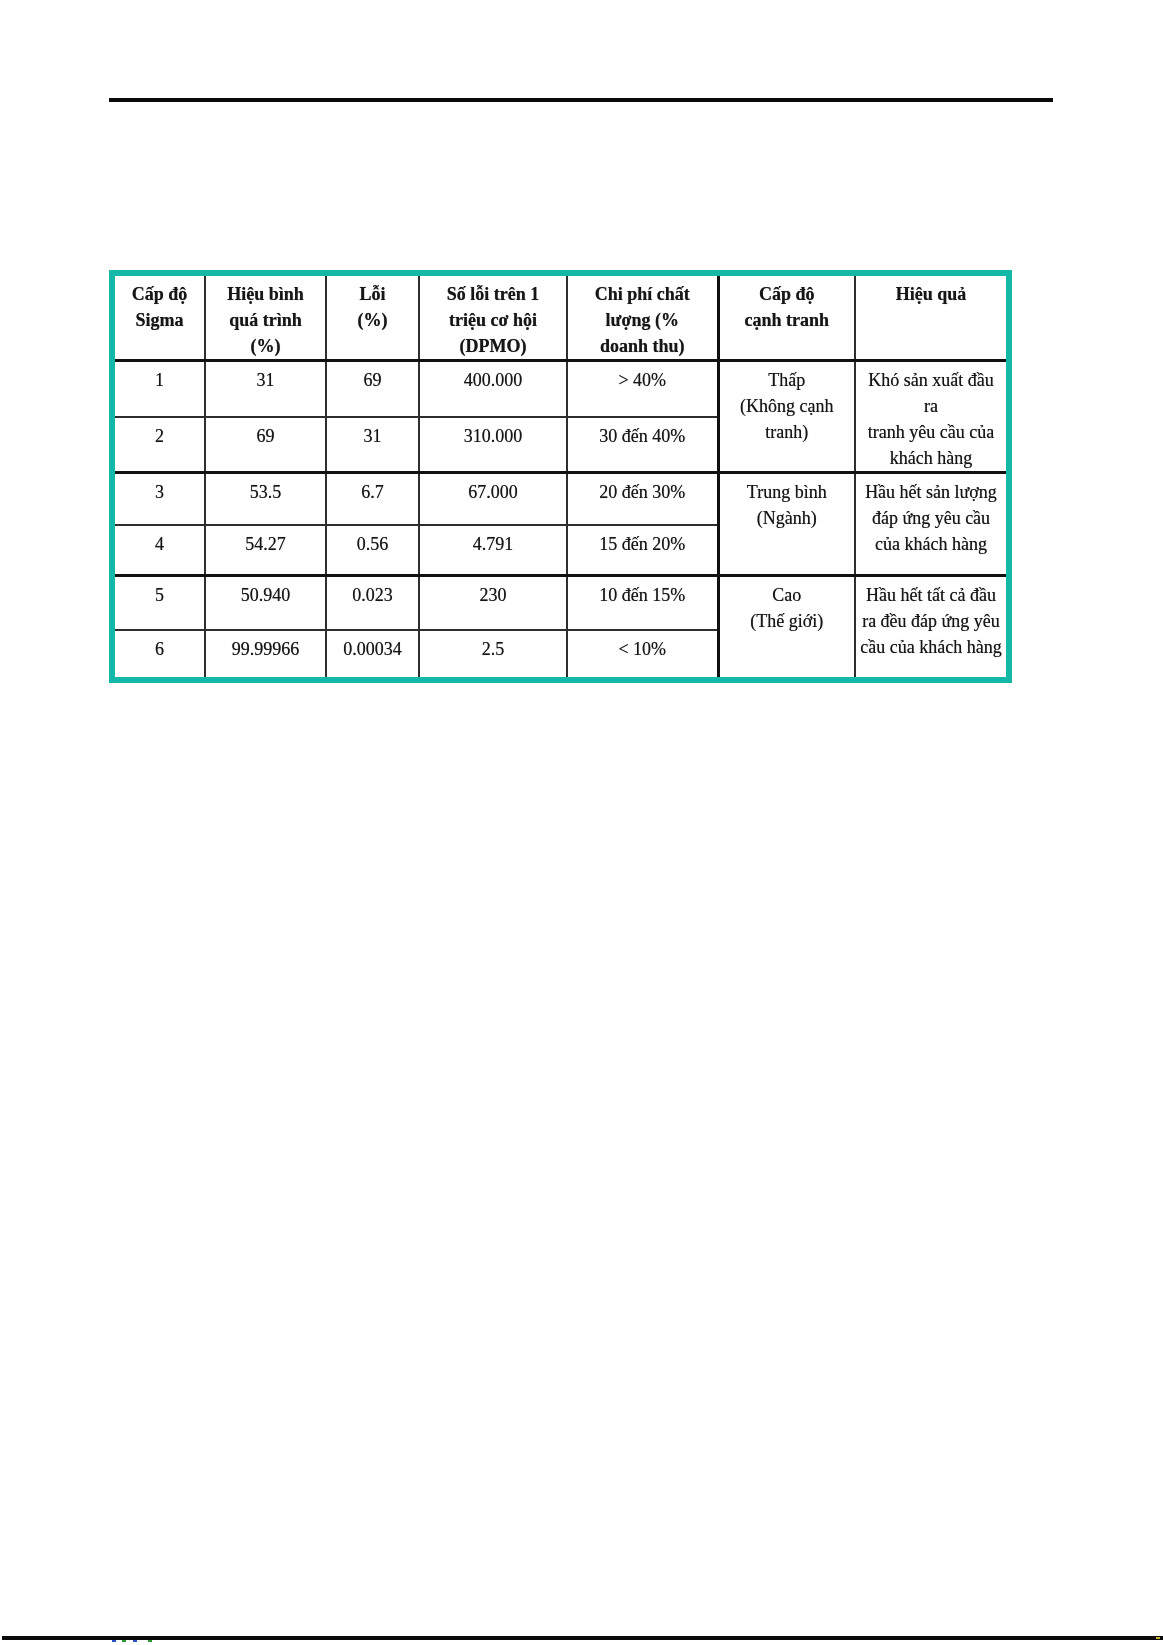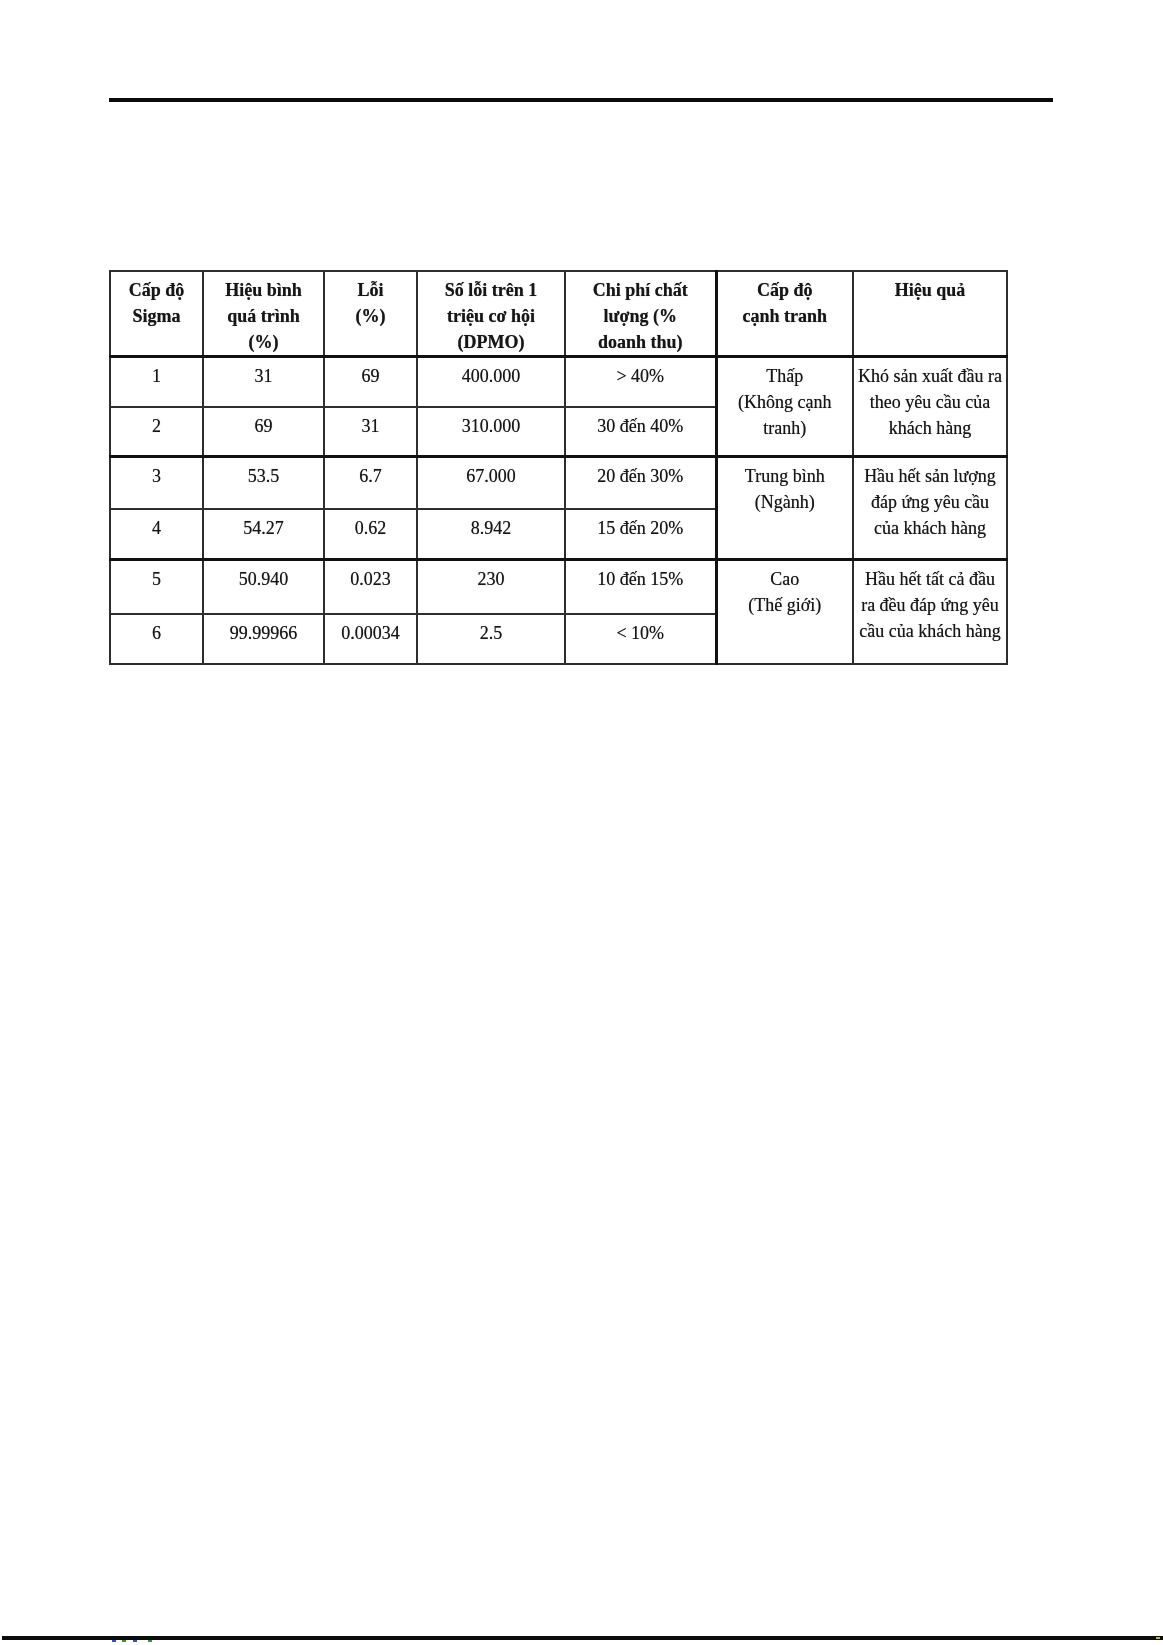--- a/index.html
+++ b/index.html
@@ -35,21 +35,21 @@
     text-shadow:0 0 0.7px rgba(45,45,45,0.75);
   }
   table.sigma th, table.sigma td {
     border:2px solid #2e2e2e;
     text-align:center;
     vertical-align:top;
     padding:5px 4px 0 4px;
     white-space:pre-line;
     overflow:hidden;
   }
-  table.sigma { border:2px solid #14b8a6; }
+  table.sigma { border:6px solid #14b8a6; }
   table.sigma th {
     font-weight:bold;
     border-bottom:3px solid #111;
   }
   
   table.sigma .c6 { border-left:3px solid #111; }
   
   table.sigma tr.gsep td { border-top:3px solid #111; }
   
   tr.hrow  { height:85px; }
@@ -100,21 +100,21 @@
       <tr class="r1">
         <td>1</td>
         <td>31</td>
         <td>69</td>
         <td>400.000</td>
         <td>&gt; 40%</td>
         <td class="c6" rowspan="2">Thấp
 (Không cạnh
 tranh)</td>
         <td rowspan="2">Khó sản xuất đầu ra
-theo yêu cầu của
+tranh yêu cầu của
 khách hàng</td>
       </tr>
       <tr class="r2">
         <td>2</td>
         <td>69</td>
         <td>31</td>
         <td>310.000</td>
         <td>30 đến 40%</td>
       </tr>
 
@@ -126,22 +126,22 @@
         <td>20 đến 30%</td>
         <td class="c6" rowspan="2">Trung bình
 (Ngành)</td>
         <td rowspan="2">Hầu hết sản lượng
 đáp ứng yêu cầu
 của khách hàng</td>
       </tr>
       <tr class="r4">
         <td>4</td>
         <td>54.27</td>
-        <td>0.62</td>
-        <td>8.942</td>
+        <td>0.56</td>
+        <td>4.791</td>
         <td>15 đến 20%</td>
       </tr>
 
       <tr class="r5 gsep">
         <td>5</td>
         <td>50.940</td>
         <td>0.023</td>
         <td>230</td>
         <td>10 đến 15%</td>
         <td class="c6" rowspan="2">Cao

